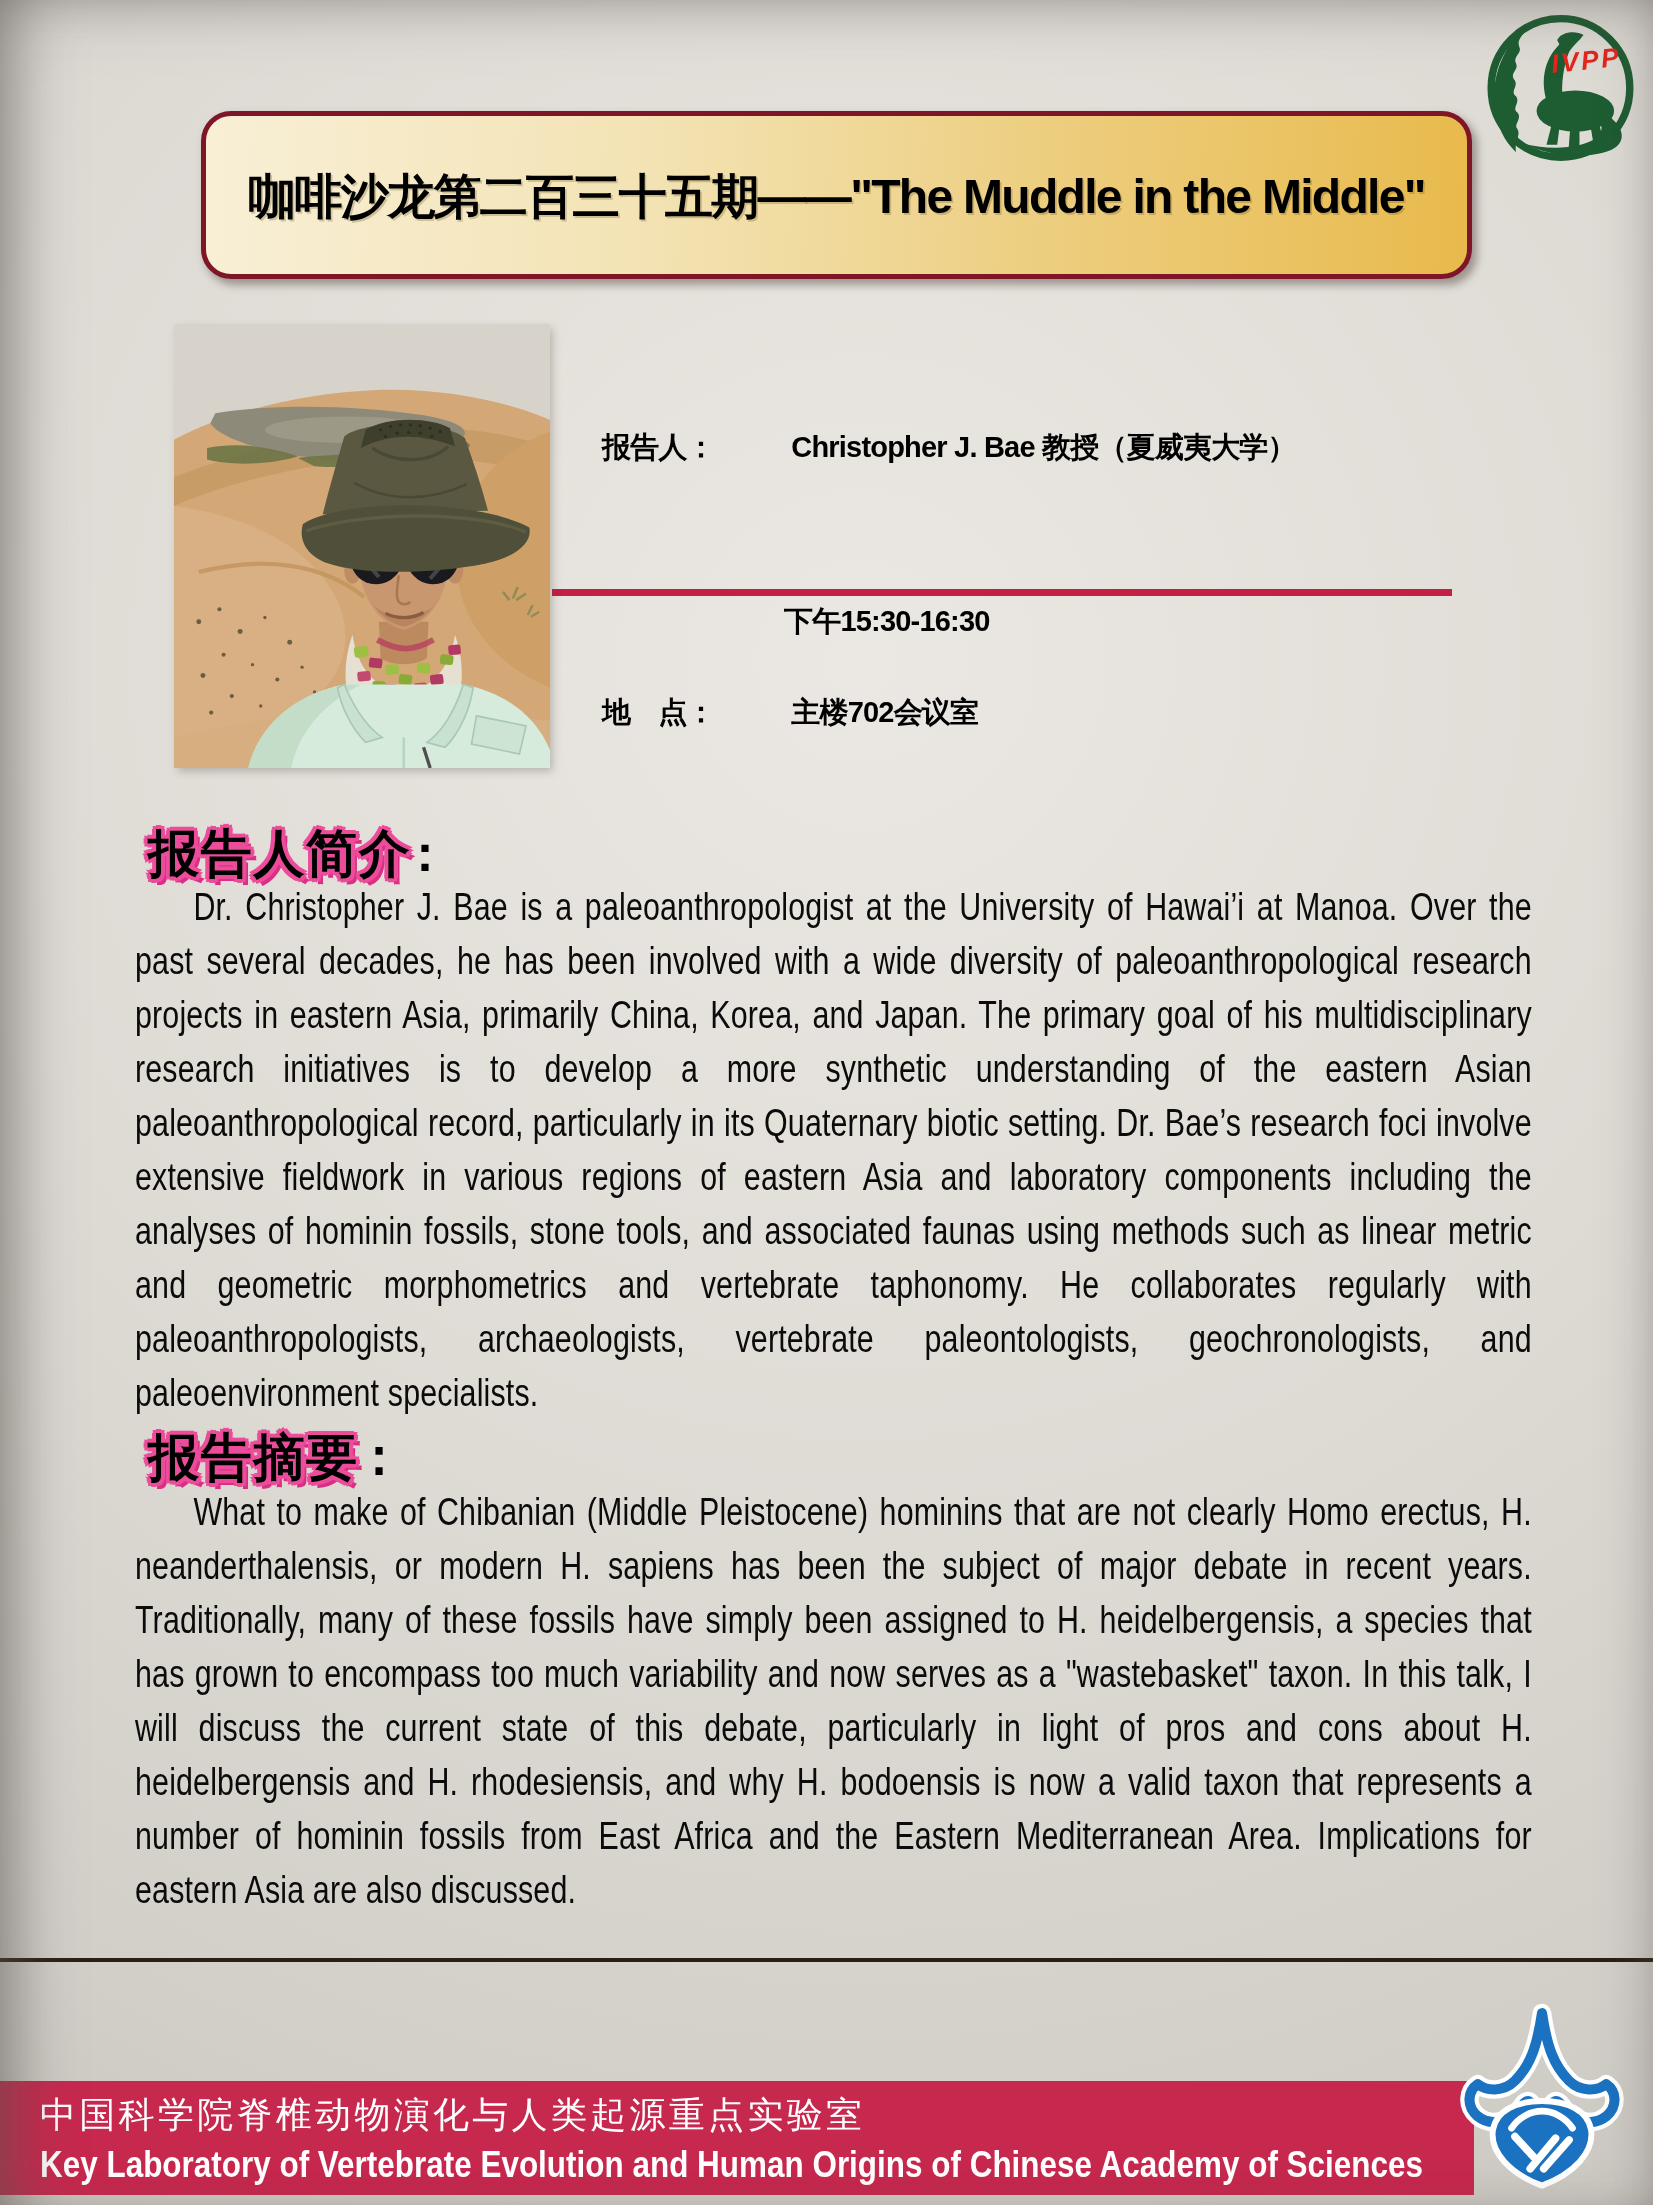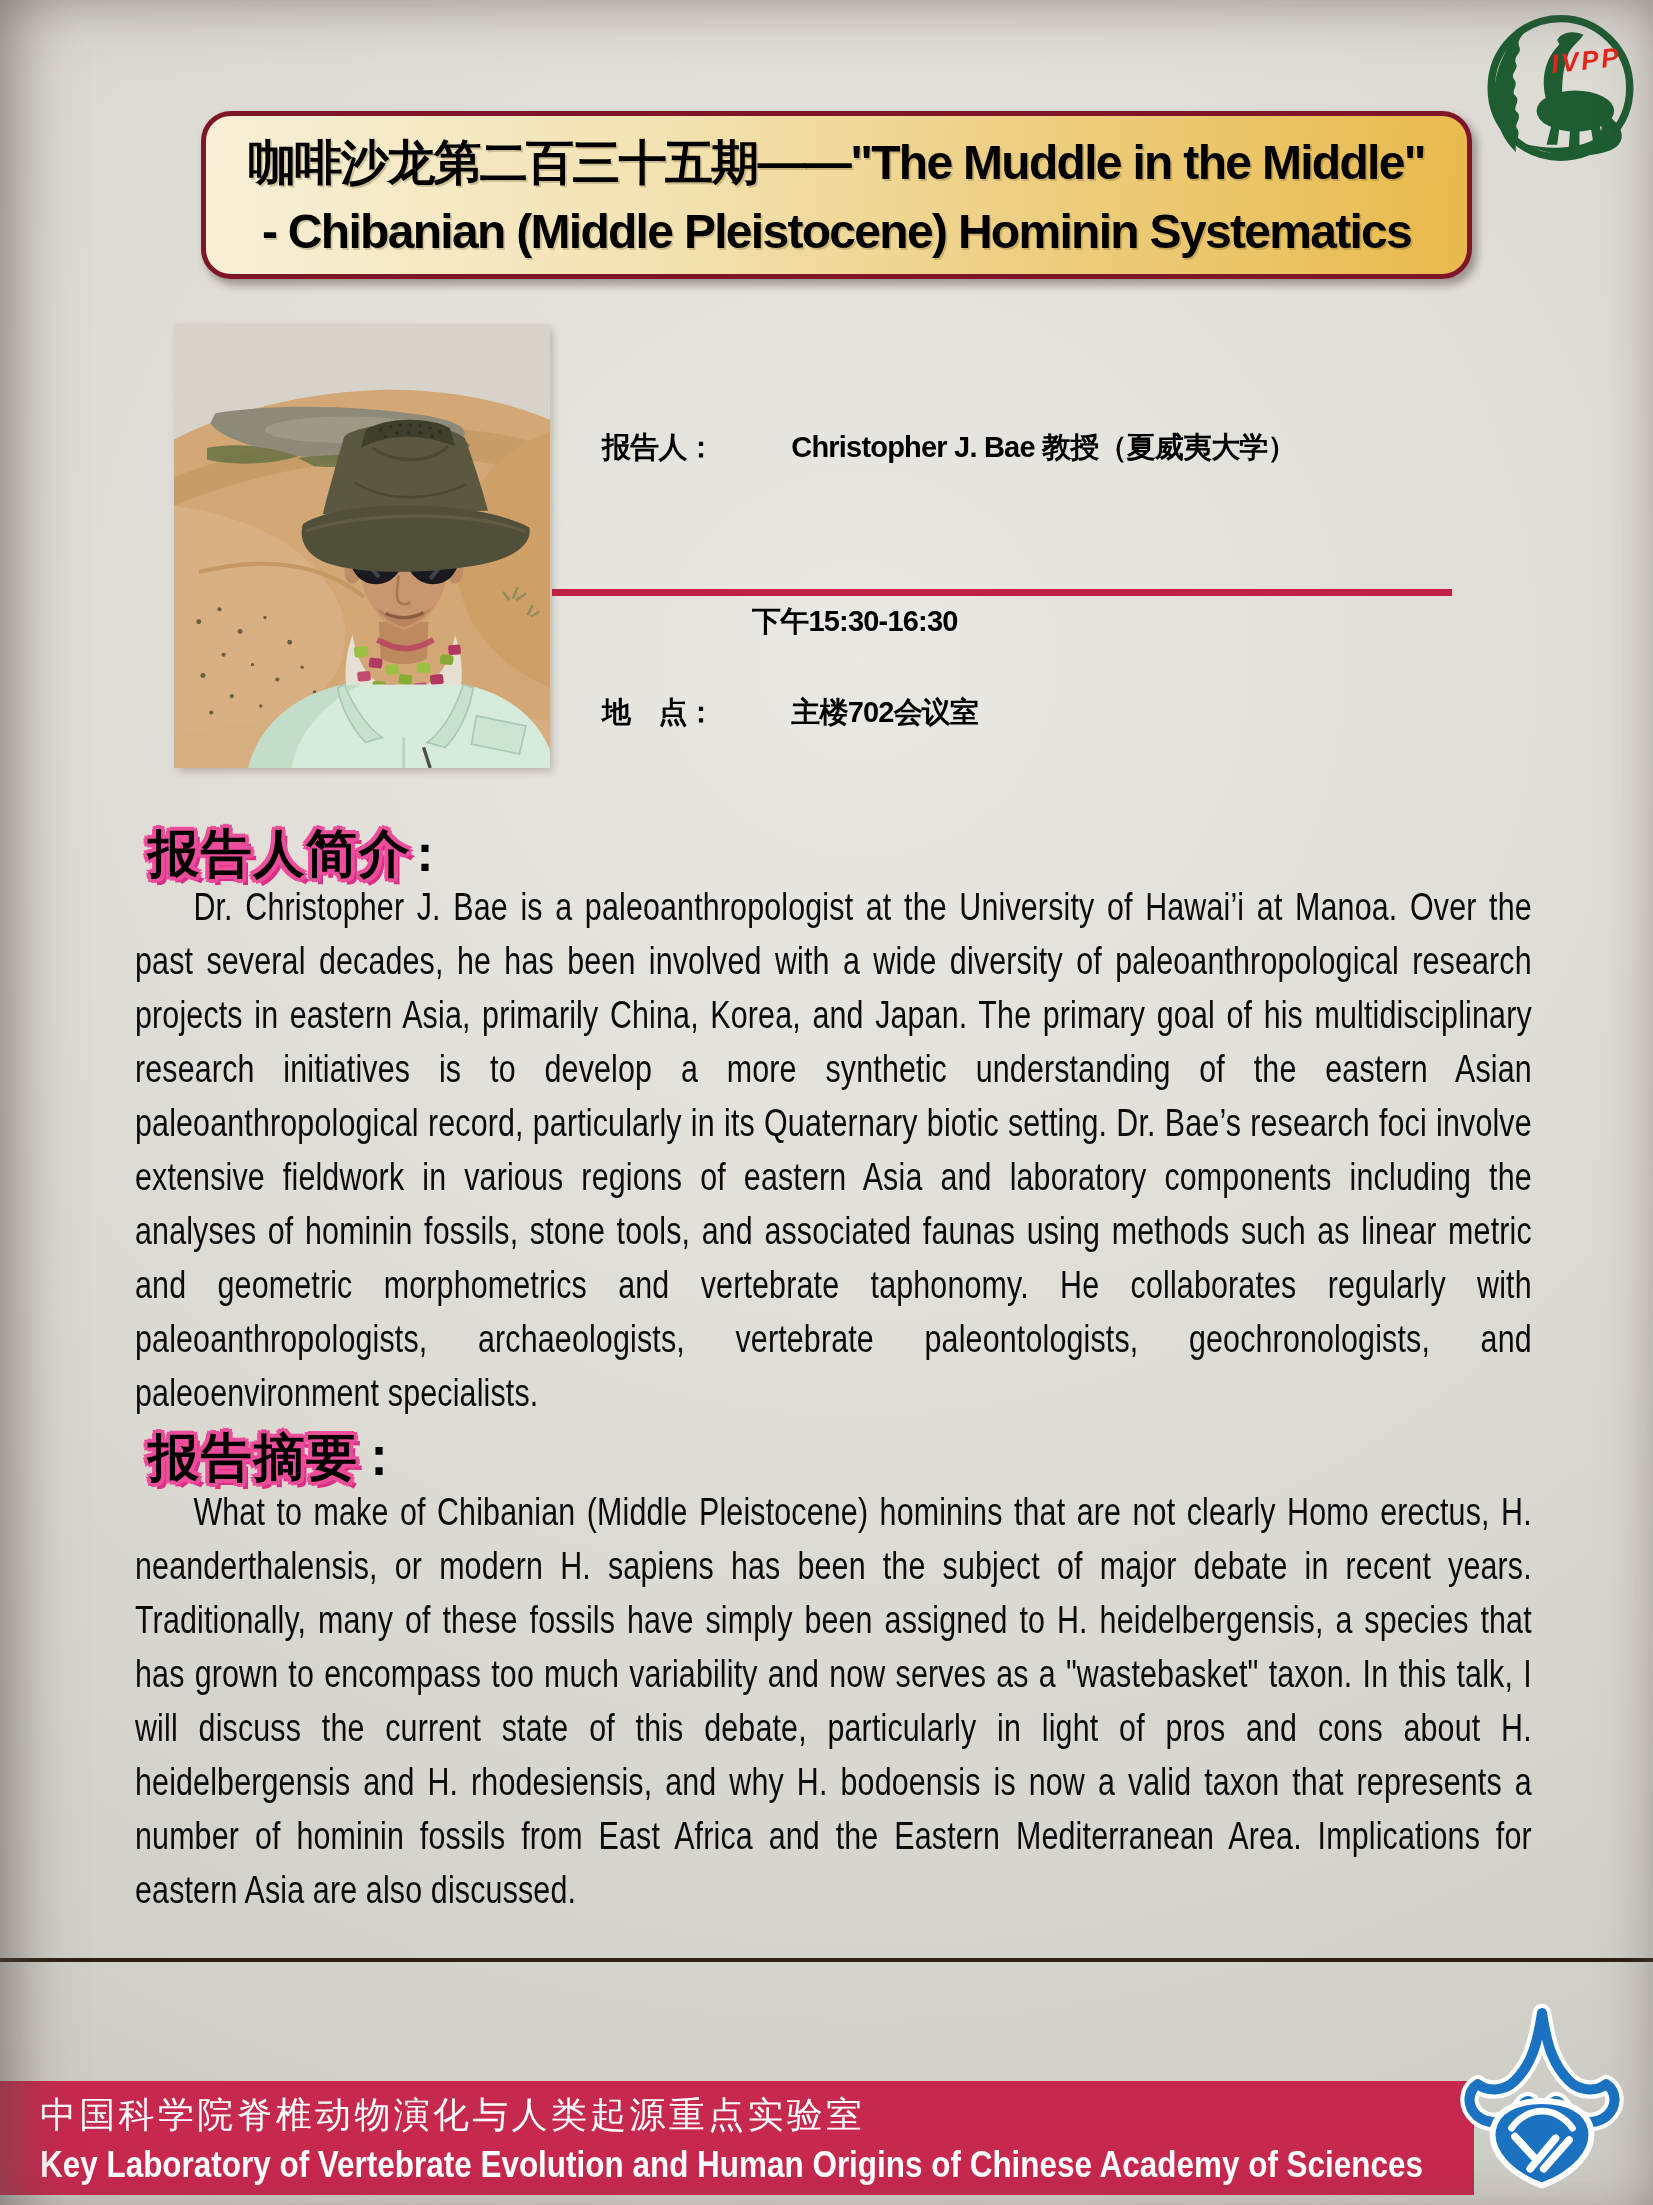--- a/index.html
+++ b/index.html
@@ -34,21 +34,21 @@
   
   .photo { position:absolute; left:174px; top:324px; width:376px; height:444px; z-index:4;
            box-shadow: 2.5px 4.1px 8.3px rgba(80,70,60,.3); }
   .photo svg { display:block; width:100%; height:100%; }
   
   .info-row { position:absolute; z-index:4; color:#000; font-weight:700; font-size:29px;
               letter-spacing:-0.8px; white-space:nowrap; }
   .info-label { display:inline-block; width:182px; }
   .row-speaker { left:602px; top:428px; }
   .row-time    { left:602px; top:517px; }
-  .row-time2   { left:752px; top:602px;text-align:right; }
+  .row-time2   { left:784px; top:602px;text-align:right; }
   .row-venue   { left:602px; top:693px; }
   .divider-line { position:absolute; left:552px; top:589px; width:900px; height:7.4px;
                   background:#c41f45; z-index:3; }
   
   .section-heading { position:absolute; left:148px; z-index:4; font-size:51px; font-weight:700;
                      color:#000; letter-spacing:1.7px; white-space:nowrap; }
   .heading-bio { top:820px; }
   .heading-abs { top:1424px;font-family:Liberation Mono, monospace; }
   .pink-outline {
     text-shadow: 4.1px 0 #ec4d9b, -4.1px 0 #ec4d9b, 0 4.1px #ec4d9b, 0 -4.1px #ec4d9b,
@@ -105,21 +105,20 @@
       <path d="M86,116 C74,86 80,58 98,40 C104,33 116,28 126,30 C121,37 112,43 109,52 C102,72 100,96 104,116 Z" fill="#1e5c32"></path>
       <path d="M96,34 C101,24 118,22 128,28 C122,36 108,40 100,42 Z" fill="#1e5c32"></path>
       <path d="M158,126 C178,140 180,158 162,167 C130,180 84,174 56,160 C90,168 126,165 144,152 C153,144 151,134 142,128 Z" fill="#1e5c32"></path>
       <path d="M90,134 l-7,27 l13,0 l3,-23 Z M112,138 l-2,26 l13,0 l0,-24 Z M136,136 l4,24 l13,0 l-6,-24 Z M152,129 l9,21 l11,-3 l-11,-20 Z" fill="#1e5c32"></path>
       <text x="90" y="74" font-size="32" font-weight="bold" font-style="italic" fill="#e3261c" letter-spacing="3" transform="rotate(-6 90 74)">IVPP</text>
     </svg>
   </div>
 
   <div class="title-box">
     <div class="title-line">咖啡沙龙第二百三十五期——"The Muddle in the Middle"</div>
-    <div class="title-line">- Chibanian (Middle Pleistocene) Hominin Systematics</div>
   </div>
 
   <div class="photo">
     <svg viewBox="0 0 455 537" preserveAspectRatio="none">
       <rect width="455" height="537" fill="#d8d3ca"></rect>
       <path d="M0,537 L0,140 C60,108 150,84 240,80 C330,76 410,96 455,116 L455,537 Z" fill="#d3a876"></path>
       <path d="M0,185 C90,150 200,128 290,126 C360,124 420,136 455,150 L455,186 C400,168 330,158 260,162 C170,166 70,190 0,220 Z" fill="#c69963" opacity="0.8"></path>
       <path d="M50,108 C120,96 220,98 300,110 C350,118 368,132 336,146 C290,163 200,168 140,158 C92,150 52,134 44,120 Z" fill="#8e8a7a"></path>
       <ellipse cx="210" cy="128" rx="100" ry="16" fill="#a19c8b" opacity="0.8"></ellipse>
       <path d="M40,150 C80,142 120,150 150,160 C120,170 70,172 40,164 Z" fill="#6d7446" opacity="0.9"></path>

